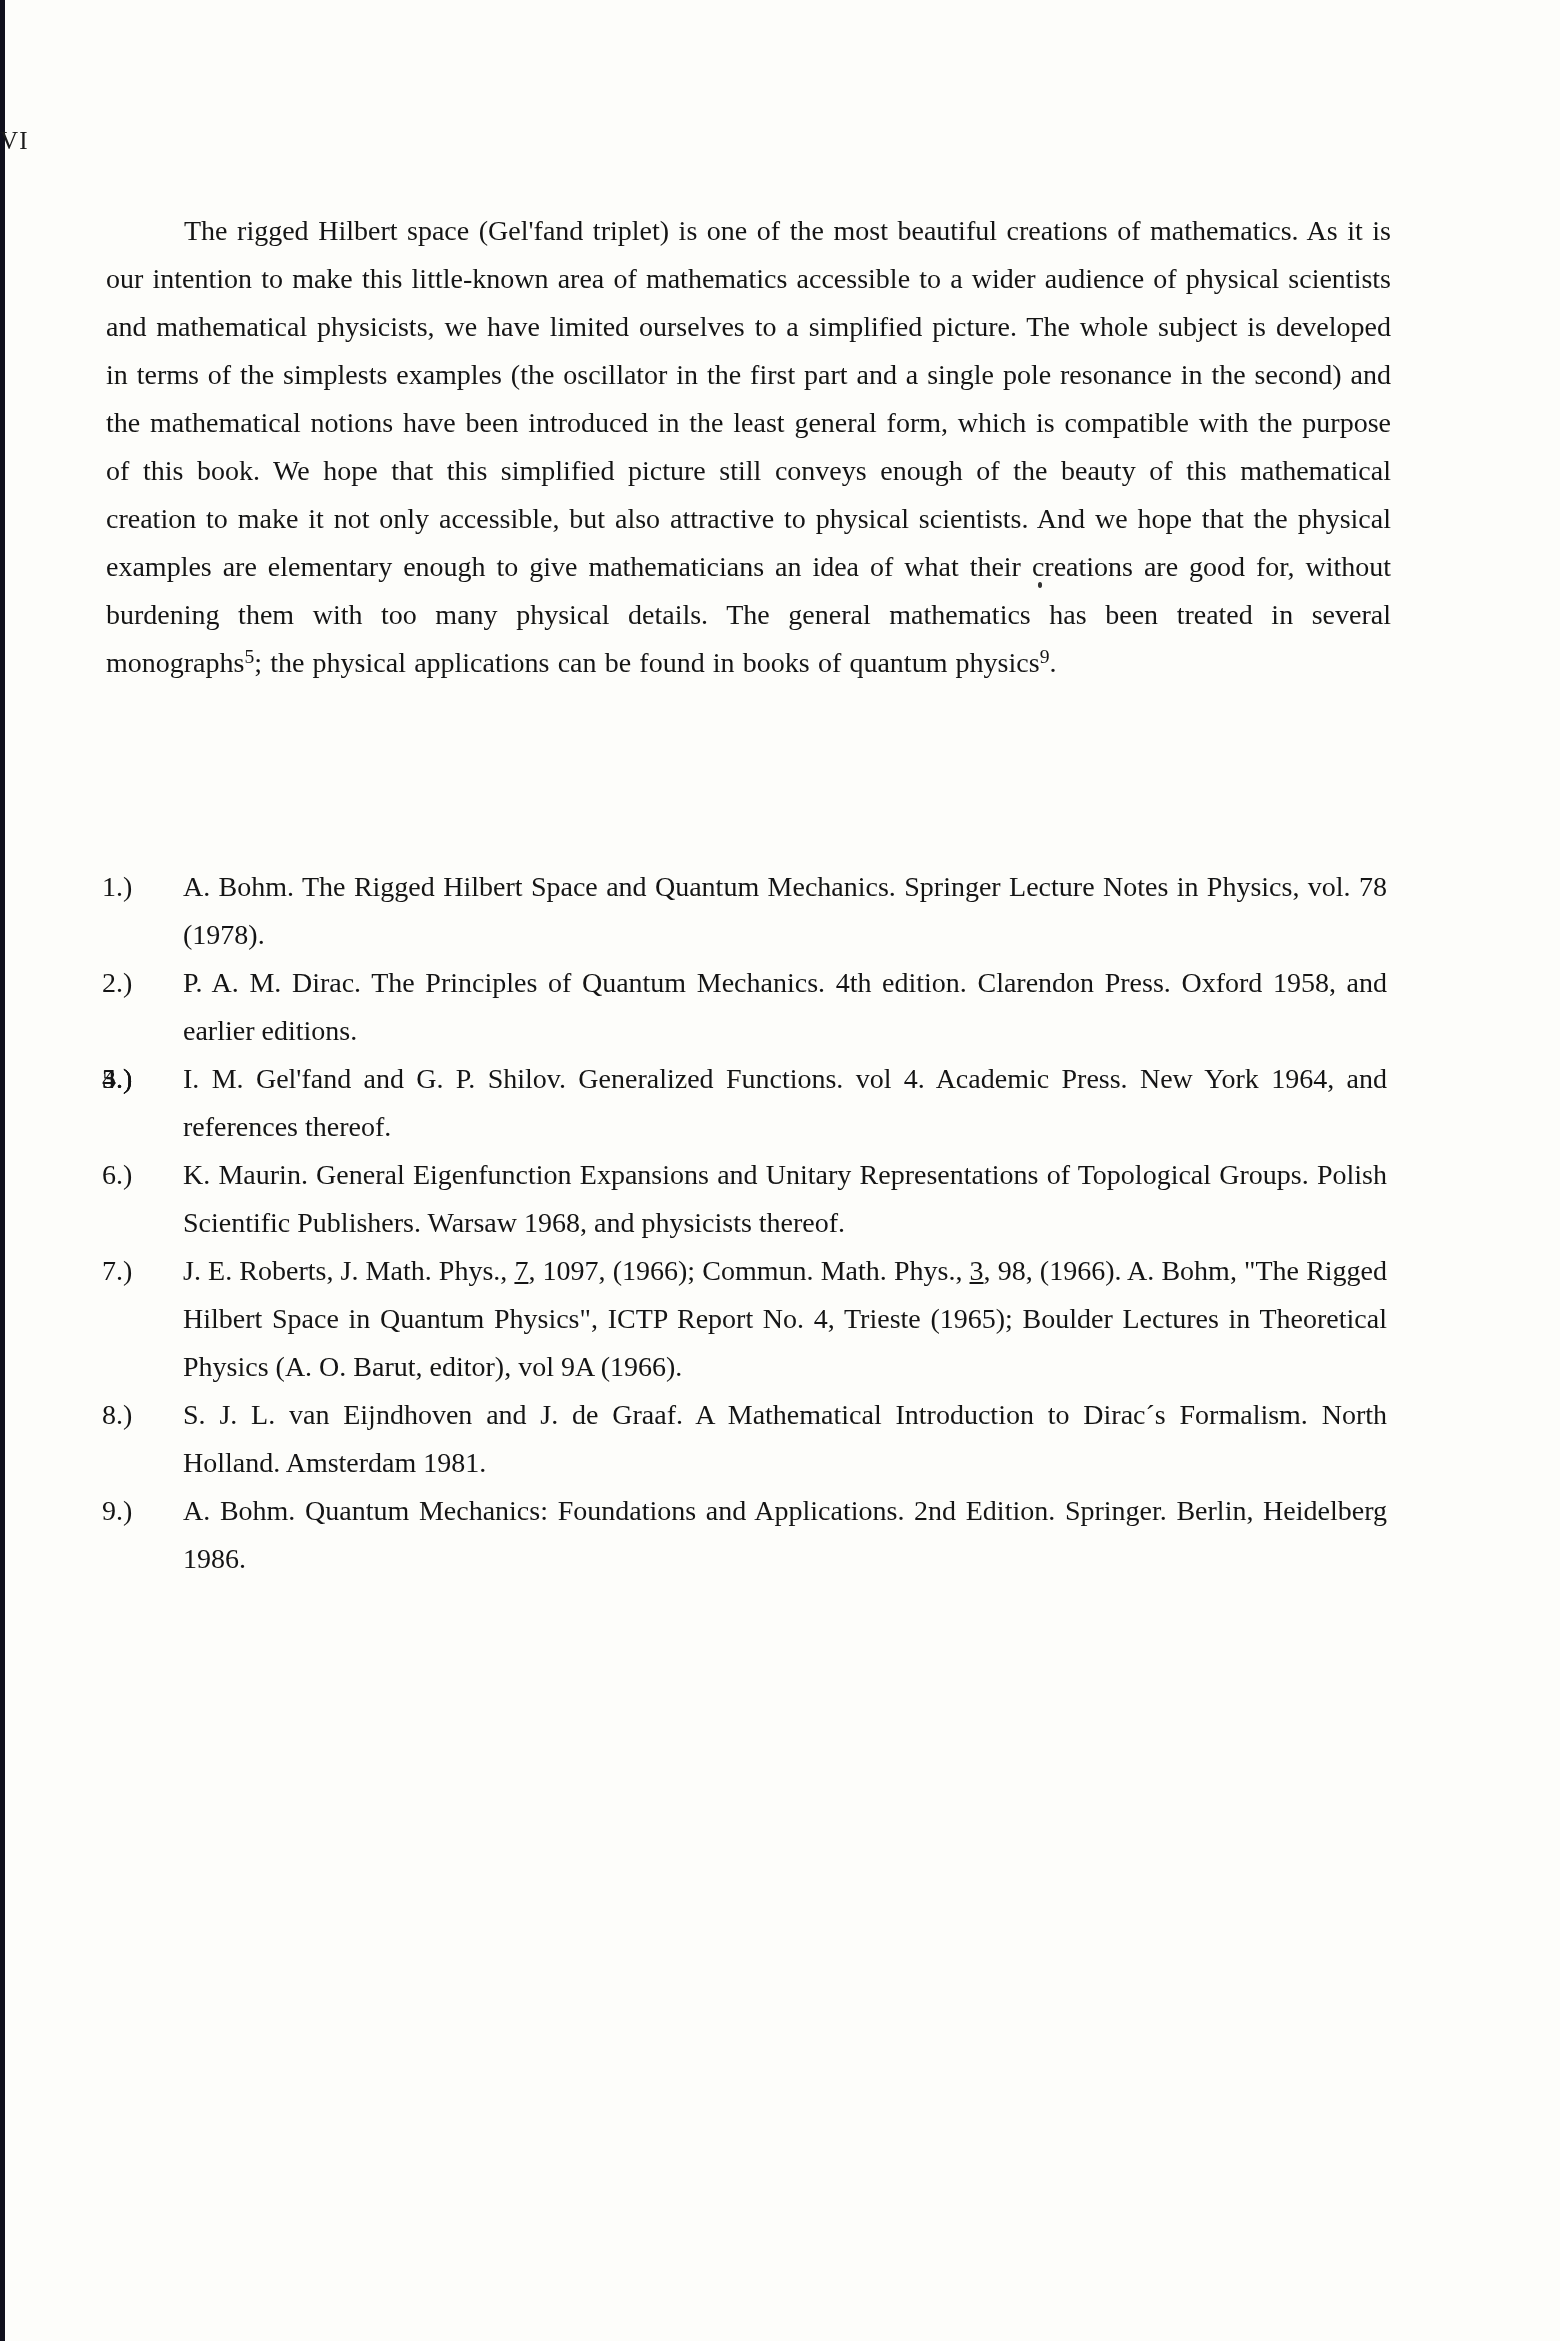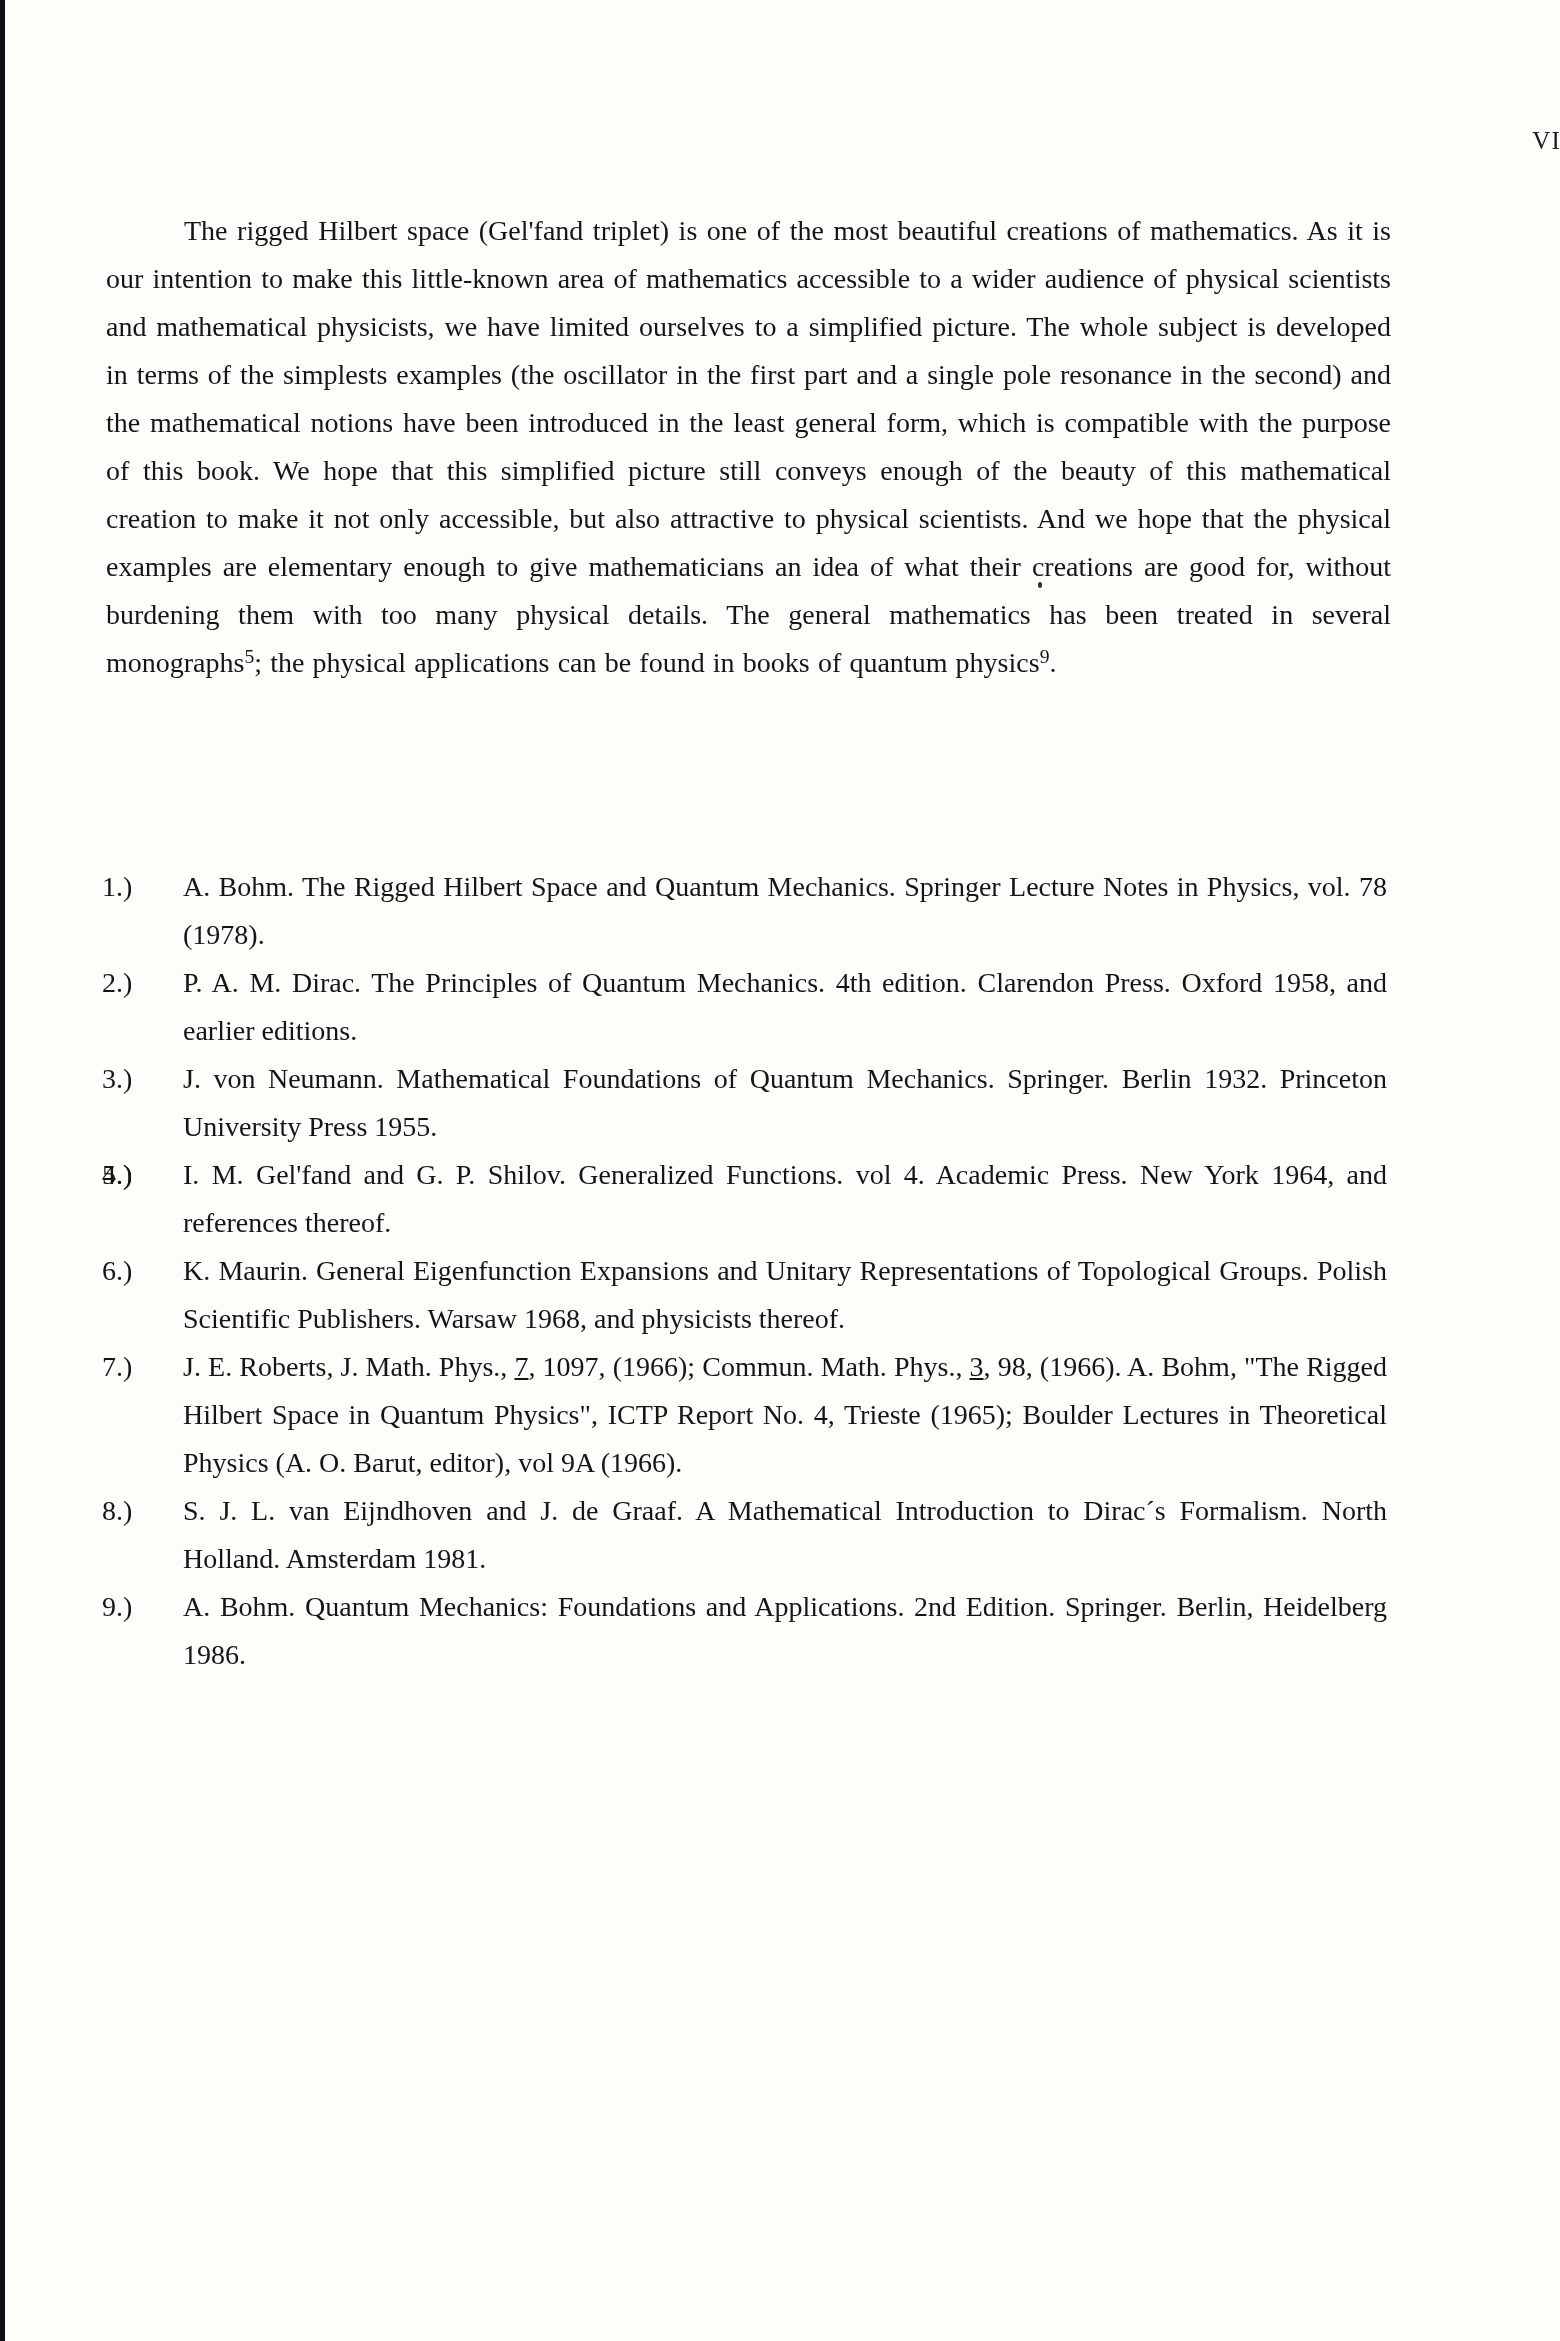--- a/index.html
+++ b/index.html
@@ -22,21 +22,21 @@
     top: 0;
     width: 4.9px;
     height: 100%;
     background: #10101c;
   }
   .page-number {
     position: absolute;
     top: 127px;
     left: 0;
     width: 100%;
-    text-align: right;
+    text-align: left;
     font-size: 25px;
     letter-spacing: 1.2px;
     color: #1b1b1b;
   }
   .intro {
     position: absolute;
     top: 203px;
     left: 102px;
     width: 1285px;
     margin: 4px;
@@ -86,21 +86,21 @@
 </head>
 <body>
 
 <div class="page">
   <div class="scan-edge"></div>
   <div class="page-number">VI</div>
   <p class="intro"><span>The rigged Hilbert space (Gel'fand triplet) is one of the most beautiful creations of mathematics. As it is our intention to make this little-known area of mathematics accessible to a wider audience of physical scientists and mathematical physicists, we have limited ourselves to a simplified picture. The whole subject is developed in terms of the simplests examples (the oscillator in the first part and a single pole resonance in the second) and the mathematical notions have been introduced in the least general form, which is compatible with the purpose of this book. We hope that this simplified picture still conveys enough of the beauty of this mathematical creation to make it not only accessible, but also attractive to physical scientists. And we hope that the physical examples are elementary enough to give mathematicians an idea of what their creations are good for, without burdening them with too many physical details. The general mathematics has been treated in several monographs</span><span class="sup">5</span><span>; the physical applications can be found in books of quantum physics</span><span class="sup">9</span><span>.</span></p>
   <div class="refs">
       <div class="ref-item"><span class="ref-num">1.)</span><span class="ref-text"><span>A. Bohm. The Rigged Hilbert Space and Quantum Mechanics. Springer Lecture Notes in Physics, vol. 78 (1978).</span></span></div>
       <div class="ref-item"><span class="ref-num">2.)</span><span class="ref-text"><span>P. A. M. Dirac. The Principles of Quantum Mechanics. 4th edition. Clarendon Press. Oxford 1958, and earlier editions.</span></span></div>
-      <div class="ref-item"><span class="ref-num">3.)</span><span class="ref-text"><span>J. von Neumann. Mathematical Foundations of Quantum Mechanics. Springer. Berlin 1932. Princeton University Press 1955.</span></span></div>
+      <div class="ref-item"><span class="ref-num">3.)</span></div>
       <div class="ref-item"><span class="ref-num">4.)</span></div>
       <div class="ref-item"><span class="ref-num">5.)</span><span class="ref-text"><span>I. M. Gel'fand and G. P. Shilov. Generalized Functions. vol 4. Academic Press. New York 1964, and references thereof.</span></span></div>
       <div class="ref-item"><span class="ref-num">6.)</span><span class="ref-text"><span>K. Maurin. General Eigenfunction Expansions and Unitary Representations of Topological Groups. Polish Scientific Publishers. Warsaw 1968, and physicists thereof.</span></span></div>
       <div class="ref-item"><span class="ref-num">7.)</span><span class="ref-text"><span>J. E. Roberts, J. Math. Phys., </span><span class="u">7</span><span>, 1097, (1966); Commun. Math. Phys., </span><span class="u">3</span><span>, 98, (1966). A. Bohm, "The Rigged Hilbert Space in Quantum Physics", ICTP Report No. 4, Trieste (1965); Boulder Lectures in Theoretical Physics (A. O. Barut, editor), vol 9A (1966).</span></span></div>
       <div class="ref-item"><span class="ref-num">8.)</span><span class="ref-text"><span>S. J. L. van Eijndhoven and J. de Graaf. A Mathematical Introduction to Dirac´s Formalism. North Holland. Amsterdam 1981.</span></span></div>
       <div class="ref-item"><span class="ref-num">9.)</span><span class="ref-text"><span>A. Bohm. Quantum Mechanics: Foundations and Applications. 2nd Edition. Springer. Berlin, Heidelberg 1986.</span></span></div>
     </div>
   <div class="artifact-dot"></div>
 </div>
 

